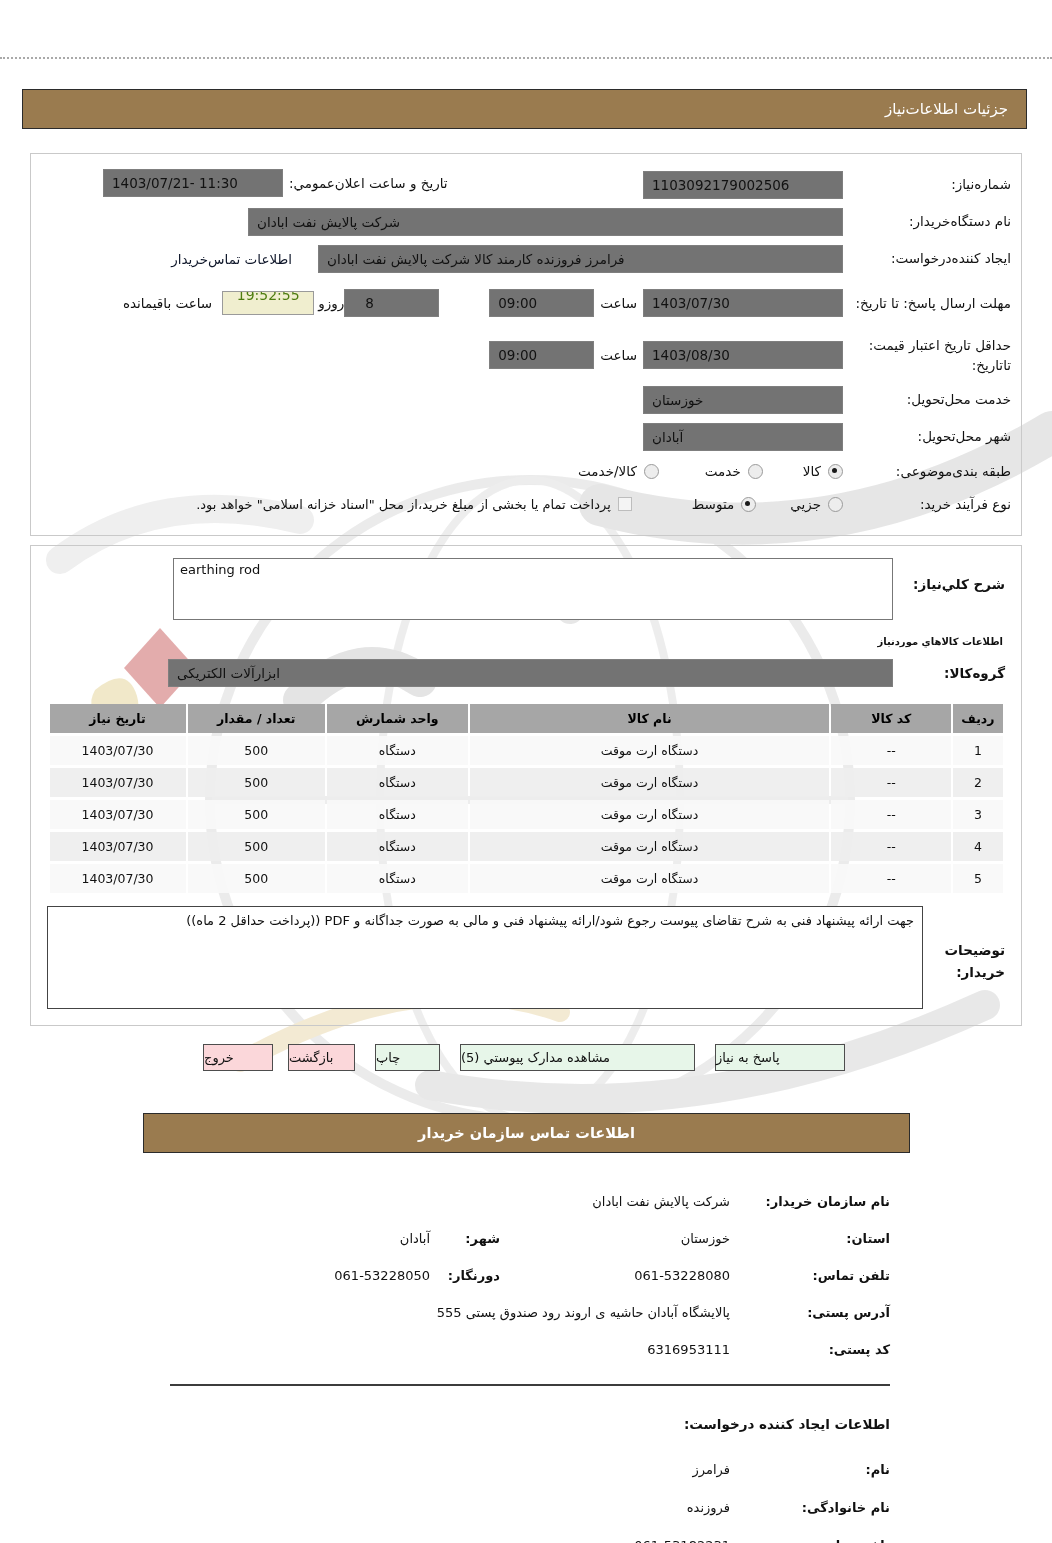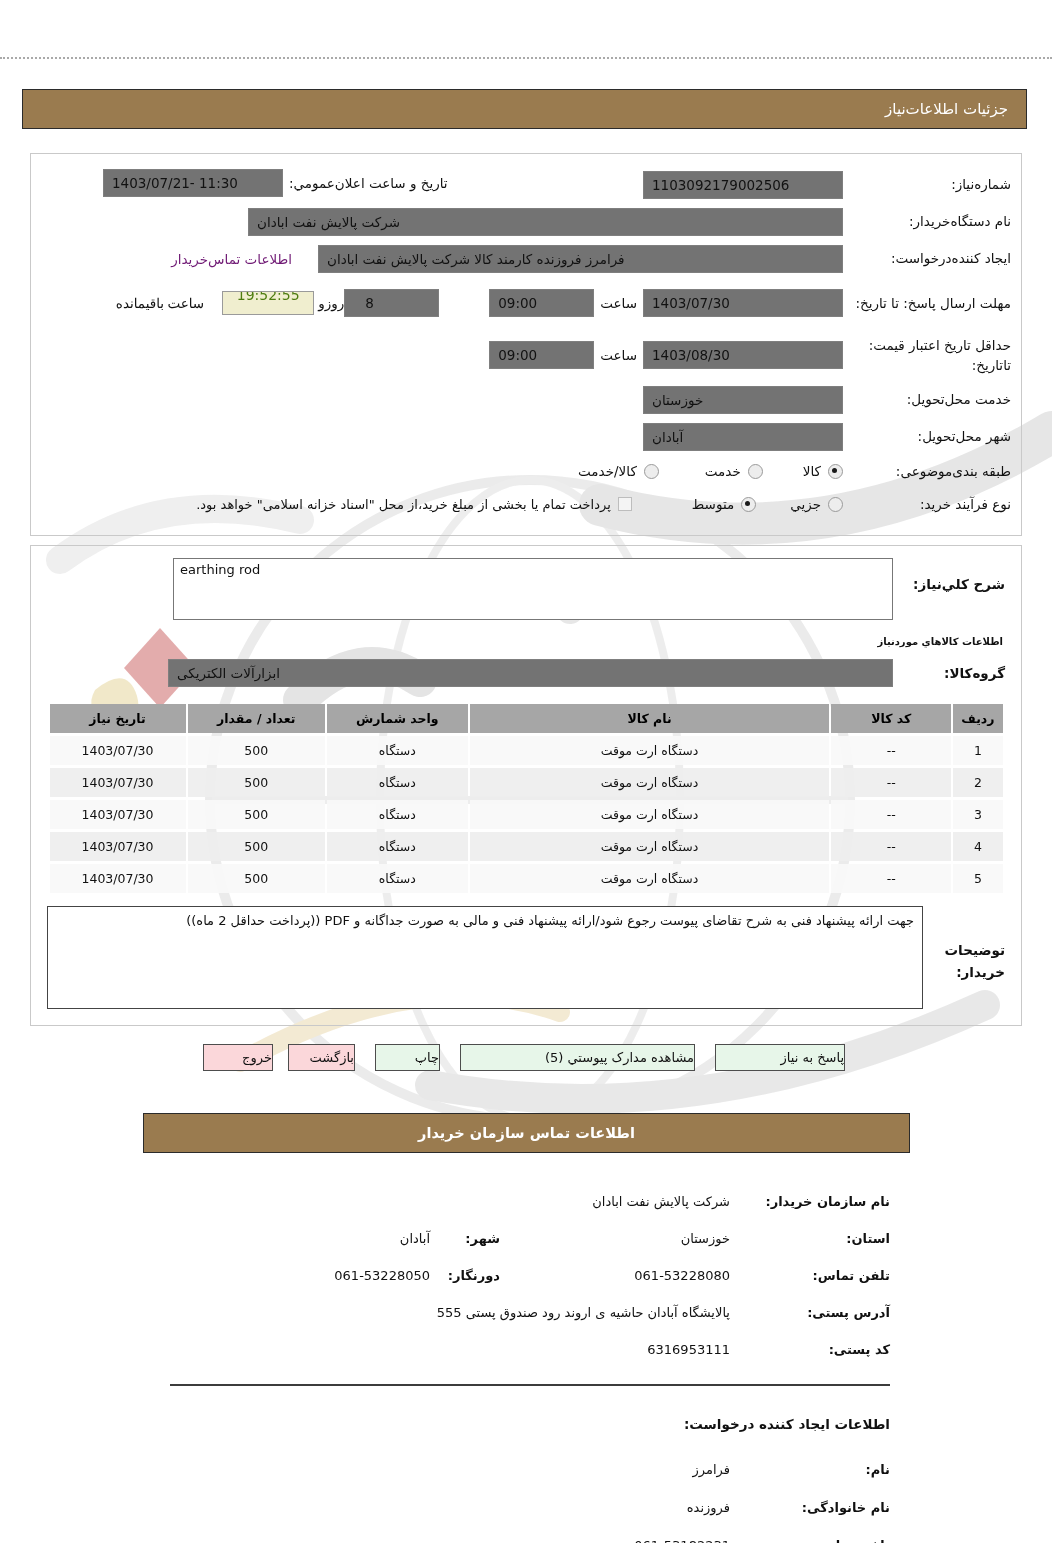--- a/index.html
+++ b/index.html
@@ -30,21 +30,21 @@
   .flabel{width:168px;flex-shrink:0;line-height:1.5;}
   .vbox{
     border:1px solid #7f7f7f;background:#737373;height:28px;
     display:flex;align-items:center;justify-content:flex-end;
     padding:0 8px;box-sizing:border-box;font-size:13.5px;
   }
   .w200{width:200px;} .w180{width:180px;} .w105{width:105px;} .w95{width:95px;}
   .w595{width:595px;} .w525{width:525px;} .w725{width:725px;}
   .inline-lbl{margin:0 6px;}
   .left-group{position:absolute;left:62px;top:3px;display:flex;align-items:center;}
-  .link{color:#701a75;margin-right:26px;cursor:pointer;font-size:13.5px;}
+  .link{color:#0f172a;margin-right:26px;cursor:pointer;font-size:13.5px;}
   .timerbox{
     width:90px;height:22px;background:#f0eecf;border:1px solid #9a9a9a;
     overflow:hidden;display:flex;justify-content:center;margin:0 4px;
   }
   .timerbox span{margin-top:-5px;font-size:14px;color:#4d7c0f;}
   
   .ritem{display:flex;align-items:center;margin-left:46px;}
   .radio{
     width:13px;height:13px;border-radius:50%;border:1px solid #9a9a9a;
     background:#ededed;display:inline-block;margin-left:7px;position:relative;flex-shrink:0;
@@ -79,21 +79,21 @@
   
   .remrow{display:flex;align-items:flex-start;margin-top:10px;}
   .remlabel{width:82px;flex-shrink:0;font-weight:bold;font-size:13.5px;padding-top:34px;line-height:1.6;}
   .rembox{
     width:888px;height:103px;border:1px solid #444;background:#fff;
     padding:4px 8px;box-sizing:border-box;font-size:13px;line-height:1.5;
   }
   
   .btnrow{display:flex;align-items:center;margin:18px 207px 0 0;}
   .btn{
-    height:27px;line-height:25px;text-align:right;font-size:13px;
+    height:27px;line-height:25px;text-align:left;font-size:13px;
     border:1px solid #4d4d4d;box-sizing:border-box;cursor:pointer;background:#e7f6e9;
   }
   .btn.pink{background:#fbd7da;}
   #btn-reply{width:130px;} #btn-docs{width:235px;margin-right:20px;}
   #btn-print{width:65px;margin-right:20px;} #btn-back{width:67px;margin-right:20px;}
   #btn-exit{width:70px;margin-right:15px;}
   
   .contact{width:720px;margin:30px 162px 0 auto;font-size:13px;}
   .crow{display:grid;grid-template-columns:160px 230px 70px auto;align-items:center;min-height:37px;}
   .crow .lb{font-weight:bold;}
@@ -170,21 +170,21 @@
       <div class="vbox w105">
         <span class="ltr">09:00</span>
       </div>
       <div class="vbox w95" style="margin-right:50px;">
         <span class="ltr" style="margin-left:12px;">8</span>
       </div>
       <span>روزو</span>
       <div class="timerbox">
         <span class="ltr">19:52:55</span>
       </div>
-      <span style="margin-right:14px;font-family:Liberation Serif, serif;">ساعت باقیمانده</span>
+      <span style="margin-right:6px;">ساعت باقیمانده</span>
     </div>
 
     <div class="frow tall">
       <div class="flabel">حداقل تاریخ اعتبار قیمت: تاتاریخ:</div>
       <div class="vbox w200">
         <span class="ltr">1403/08/30</span>
       </div>
       <span class="inline-lbl">ساعت</span>
       <div class="vbox w105">
         <span class="ltr">09:00</span>

